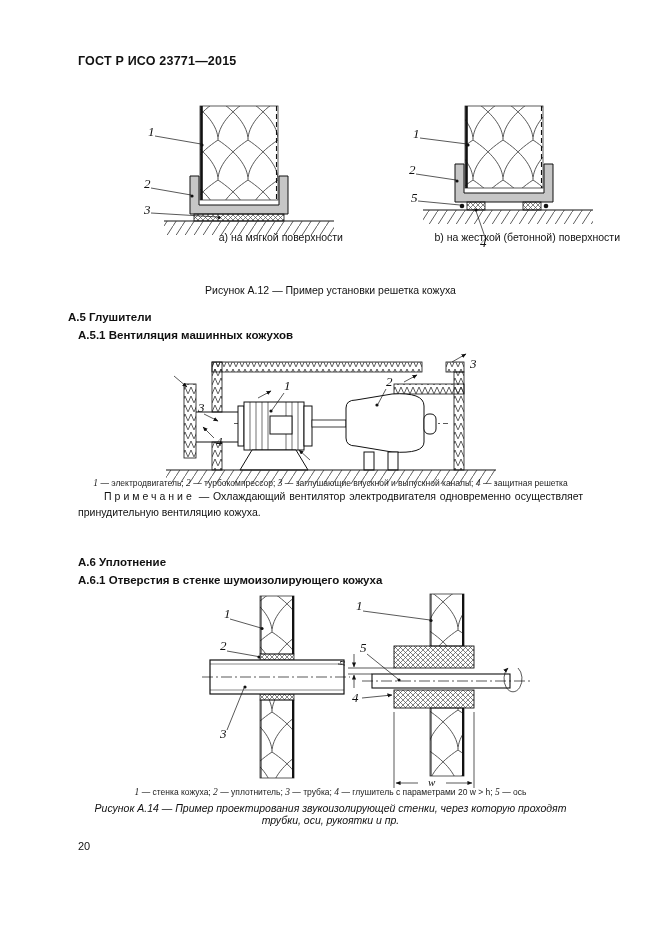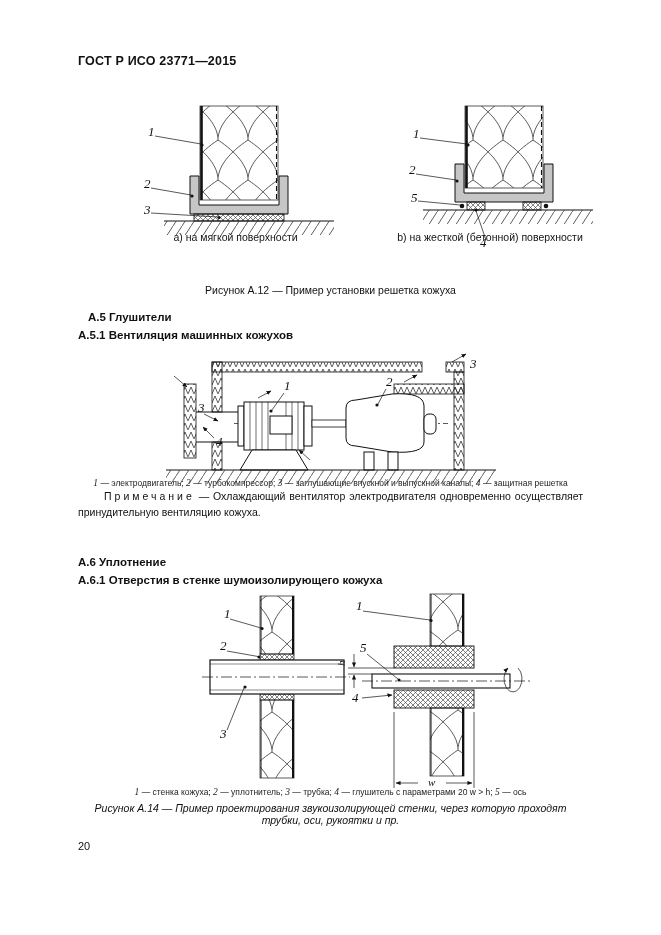--- a/index.html
+++ b/index.html
@@ -1,21 +1,21 @@
 <!DOCTYPE html>
 <html lang="ru"><head>
 <meta charset="utf-8">
 <style>
   html,body{margin:0;padding:0;background:#e8e8e8;}
   .page{position:relative;width:661px;height:935px;background:#ffffff;margin:0 auto;
         font-family:"Liberation Sans",sans-serif;color:#111;overflow:hidden;}
   .abs{position:absolute;}
   .header-title{font-size:12.5px;font-weight:700;letter-spacing:.2px;}
   .heading{font-size:11.5px;font-weight:700;}
-  .subcap{font-size:10.5px;text-align:center;}
+  .subcap{font-size:10.5px;text-align:right;}
   .figcap{font-size:10.5px;text-align:center;}
   .legend{font-size:8.5px;text-align:center;line-height:1.4;color:#222;}
   .legend i{font-family:"Liberation Serif",serif;font-style:italic;font-size:9.5px;}
   .note{font-size:10.5px;line-height:1.5;text-align:justify;text-indent:26px;margin:0;}
   .note-label{letter-spacing:3px;}
   .pagenum{font-size:11px;}
   svg{display:block;}
   svg text.co{font-family:"Liberation Serif",serif;font-style:italic;font-size:13px;fill:#111;}
   svg text.dim{font-family:"Liberation Serif",serif;font-style:italic;font-size:11px;fill:#111;}
   .ln{stroke:#111;stroke-width:1;fill:none;}
@@ -107,21 +107,21 @@
           <circle cx="93" cy="110" r="1.6" fill="#111"></circle>
       </g>
     </svg>
   </div>
 
   <div class="abs subcap" style="left:128px;top:231px;width:215px;">а) на мягкой поверхности</div>
   <div class="abs subcap" style="left:360px;top:231px;width:260px;">b) на жесткой (бетонной) поверхности</div>
 
   <div class="abs figcap" style="left:0;top:284px;width:661px;">Рисунок А.12 — Пример установки решетка кожуха</div>
 
-  <div class="abs heading" style="left:88px;top:311px;">А.5 Глушители</div>
+  <div class="abs heading" style="left:68px;top:311px;">А.5 Глушители</div>
   <div class="abs heading" style="left:78px;top:329px;">А.5.1 Вентиляция машинных кожухов</div>
 
   <div class="abs" style="left:158px;top:350px;">
     <svg width="345" height="140" viewBox="0 0 345 140">
       <g stroke="#111" stroke-width="0.8">
         <rect x="54" y="12" width="210" height="10" fill="url(#p-z)"></rect>
         <rect x="288" y="12" width="18" height="10" fill="url(#p-z)"></rect>
         <rect x="296" y="22" width="10" height="98" fill="url(#p-z)"></rect>
         <rect x="54" y="12" width="10" height="50" fill="url(#p-z)"></rect>
         <rect x="54" y="92" width="10" height="28" fill="url(#p-z)"></rect>

